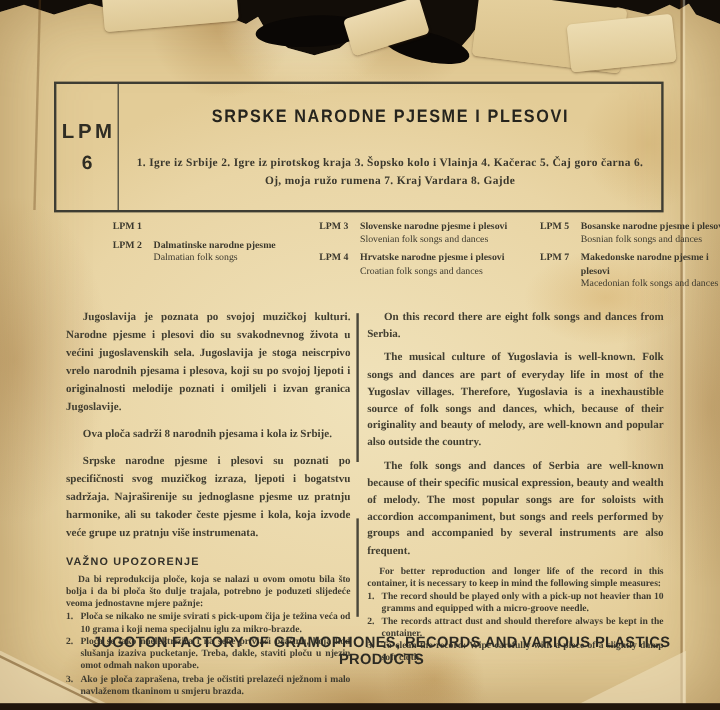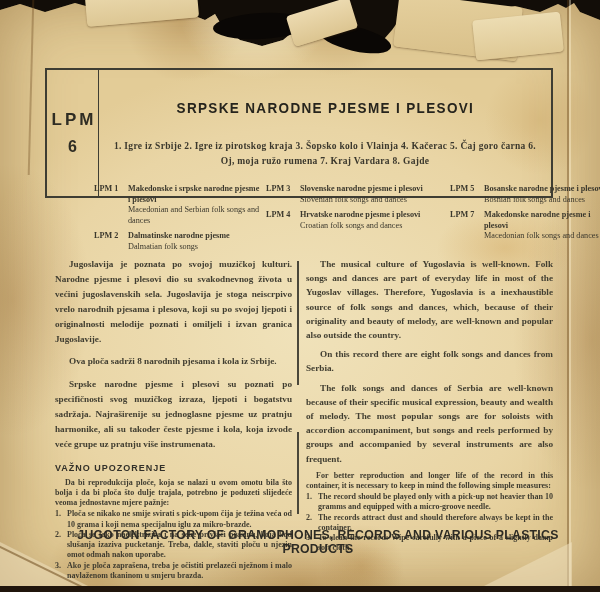--- a/index.html
+++ b/index.html
@@ -40,21 +40,21 @@
   .crease-left  { position:absolute; left:30px; top:0; width:2px; height:175px; background:rgba(105,70,25,0.35); transform:rotate(1.5deg); }
 
   .corner-bl { position:absolute; left:0; bottom:4px; width:92px; height:46px; clip-path:polygon(0 0,100% 100%,0 100%); background:rgba(238,224,189,0.55); }
   .corner-br { position:absolute; right:28px; bottom:4px; width:92px; height:46px; clip-path:polygon(100% 0,100% 100%,0 100%); background:rgba(238,224,189,0.55); }
   .crease-bl { position:absolute; left:-4px; top:544px; width:104px; height:2px; background:rgba(110,75,30,0.55); transform:rotate(26deg); transform-origin:left center; }
   .crease-br { position:absolute; left:472px; top:590px; width:104px; height:2px; background:rgba(110,75,30,0.55); transform:rotate(-26deg); transform-origin:right center; }
   .bottom-strip { position:absolute; left:0; top:586px; width:600px; height:6px; background:#20150c; }
 
   
   .header-box {
-    position:absolute; left:45px; top:68px; width:508px; height:130px;
+    position:absolute; left:45px; top:68px; width:508px; height:109px;
     border:2px solid #3e3d33; display:flex; color:#2f2d24;
   }
   .catalog-cell {
     width:69px; border-right:1.5px solid #3e3d33; display:flex; flex-direction:column;
     align-items:center; justify-content:center; gap:8px;
     font-family:"Liberation Sans", sans-serif; font-weight:bold;
   }
   .catalog-cell .prefix { font-size:17px; letter-spacing:3px; padding-left:3px; }
   .catalog-cell .num { font-size:16px; }
   .title-cell { flex:1; display:flex; flex-direction:column; align-items:center; justify-content:center; padding:4px 8px 2px; }
@@ -150,22 +150,20 @@
     <div class="title-cell">
       <div class="album-title">SRPSKE NARODNE PJESME I PLESOVI</div>
       <div class="tracklist">1. Igre iz Srbije 2. Igre iz pirotskog kraja 3. Šopsko kolo i Vlainja 4. Kačerac 5. Čaj goro čarna 6. Oj, moja ružo rumena 7. Kraj Vardara 8. Gajde</div>
     </div>
   </div>
 
   <div class="catalog-grid">
     <div class="cat-col">
       <div class="cat-item">
         <span class="code">LPM 1</span>
-        <span class="titles"><span class="t-hr">Makedonske i srpske narodne pjesme i plesovi</span><br>
-        <span class="t-en">Macedonian and Serbian folk songs and dances</span></span>
       </div>
       <div class="cat-item">
         <span class="code">LPM 2</span>
         <span class="titles"><span class="t-hr">Dalmatinske narodne pjesme</span><br>
         <span class="t-en">Dalmatian folk songs</span></span>
       </div>
     </div>
     <div class="cat-col">
       <div class="cat-item">
         <span class="code">LPM 3</span>
@@ -211,22 +209,22 @@
         <span class="t">Ploča se lako naelektrizira i na sebe privlači prašinu, koja kod slušanja izaziva pucketanje. Treba, dakle, staviti ploču u njezin omot odmah nakon uporabe.</span>
       </div>
       <div class="notice-item">
         <span class="n">3.</span>
         <span class="t">Ako je ploča zaprašena, treba je očistiti prelazeći nježnom i malo navlaženom tkaninom u smjeru brazda.</span>
       </div>
     </div>
   </div>
 
   <div class="col col-right">
+    <p class="para">On this record there are eight folk songs and dances from Serbia.</p>
     <p class="para">The musical culture of Yugoslavia is well-known. Folk songs and dances are part of everyday life in most of the Yugoslav villages. Therefore, Yugoslavia is a inexhaustible source of folk songs and dances, which, because of their originality and beauty of melody, are well-known and popular also outside the country.</p>
-    <p class="para">On this record there are eight folk songs and dances from Serbia.</p>
     <p class="para">The folk songs and dances of Serbia are well-known because of their specific musical expression, beauty and wealth of melody. The most popular songs are for soloists with accordion accompaniment, but songs and reels performed by groups and accompanied by several instruments are also frequent.</p>
     <p class="notice-intro">For better reproduction and longer life of the record in this container, it is necessary to keep in mind the following simple measures:</p>
     <div class="notice-list">
       <div class="notice-item">
         <span class="n">1.</span>
         <span class="t">The record should be played only with a pick-up not heavier than 10 gramms and equipped with a micro-groove needle.</span>
       </div>
       <div class="notice-item">
         <span class="n">2.</span>
         <span class="t">The records attract dust and should therefore always be kept in the container.</span>

